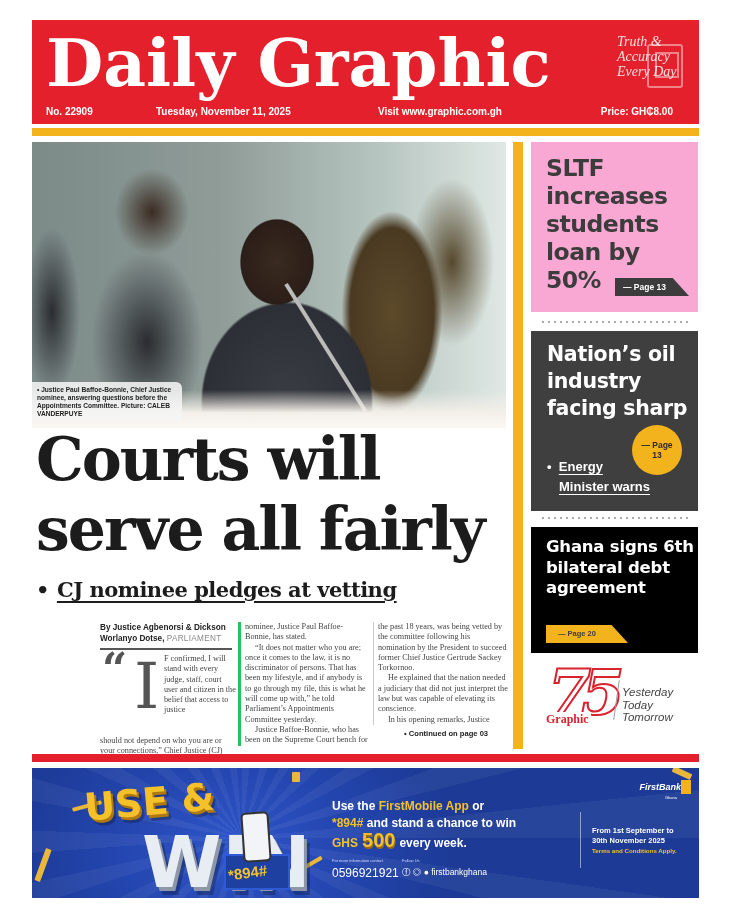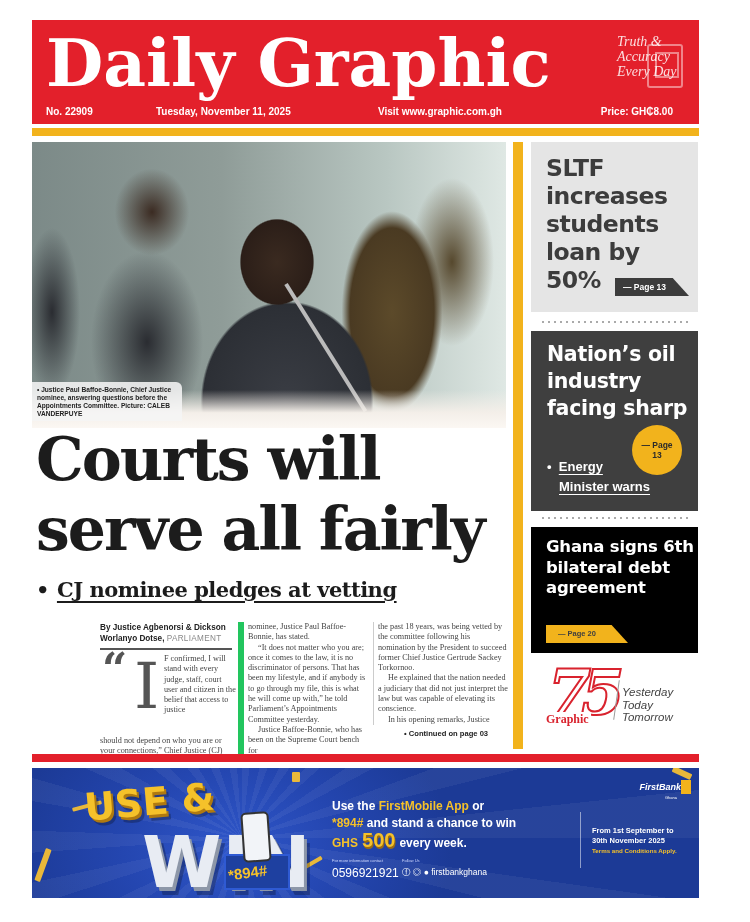--- a/index.html
+++ b/index.html
@@ -43,32 +43,32 @@
 
   
   .byline { position: absolute; left: 100px; top: 622px; width: 135px; font-size: 8.2px; line-height: 11px; font-weight: bold; color: #222; }
   .byline .loc { font-weight: normal; color: #888; letter-spacing: 0.3px; }
   .byline-rule { position: absolute; left: 100px; top: 648px; width: 132px; height: 2px; background: #555; }
   .dropquote { position: absolute; left: 102px; top: 648px; font-family: "DejaVu Serif", serif; font-size: 44px; font-weight: bold; color: #555; line-height: 44px; }
   .dropcap { position: absolute; left: 134px; top: 654px; font-family: "DejaVu Serif", serif; font-size: 64px; color: #555; line-height: 64px; }
   .col-text { position: absolute; font-family: "Liberation Serif", serif; font-size: 8.2px; line-height: 10.3px; color: #444; text-align: left; }
   .col1a { left: 164px; top: 654px; width: 72px; }
   .col1b { left: 100px; top: 716px; width: 136px; margin-top: 20px; }
-  .col2 { left: 238px; top: 622px; width: 130px; border-left: 6px solid #22c55e; padding-left: 4px; }
+  .col2 { left: 238px; top: 622px; width: 130px; border-left: 3px solid #22c55e; padding-left: 4px; }
   .col3 { left: 373px; top: 622px; width: 136px; border-left: 1px solid #ccc; padding-left: 4px; }
   .col-text p { text-indent: 10px; }
   .col-text p.noindent { text-indent: 0; }
   .continued { position: absolute; left: 404px; top: 729px; font-size: 7.6px; font-weight: bold; color: #222; }
 
   
   .vdiv { position: absolute; left: 513px; top: 142px; width: 10px; height: 607px; background: #f2b31c; }
 
   
   .side { position: absolute; left: 531px; width: 167px; }
-  .side1 { top: 142px; height: 170px; background: #e5e5e5; padding: 12px 4px 0 15px; }
+  .side1 { top: 142px; height: 170px; background: #f9a8d4; padding: 12px 4px 0 15px; }
   .side-head { font-family: "DejaVu Sans", sans-serif; font-weight: bold; font-size: 23.5px; line-height: 28px; letter-spacing: -0.5px; }
   .side1 .side-head { color: #3c3c3c; }
   .pg-tag1 { position: absolute; left: 84px; top: 136px; width: 74px; height: 18px; background: #3c3c3c; color: #fff; font-size: 8.5px; font-weight: bold; line-height: 18px; padding-left: 8px; clip-path: polygon(0 0, 78% 0, 100% 100%, 0 100%); }
   .dots { position: absolute; left: 540px; width: 150px; height: 4px; background-image: radial-gradient(circle, #aaa 1px, transparent 1.3px); background-size: 6px 4px; }
   .dots1 { top: 320px; }
   .dots2 { top: 516px; }
   .side2 { top: 331px; height: 180px; background: #3f3f3f; padding: 10px 0 0 16px; }
   .side2 .side-head { color: #fff; font-size: 20.5px; line-height: 27px; letter-spacing: -0.3px; }
   .page-badge { position: absolute; left: 101px; top: 94px; width: 50px; height: 50px; border-radius: 50%; background: #f2b31c; color: #2b2b2b; font-size: 8.5px; font-weight: bold; text-align: center; line-height: 10px; padding-top: 15px; }
   .side2-sub { position: absolute; left: 16px; top: 126px; color: #fff; font-size: 13px; font-weight: bold; line-height: 20px; }

